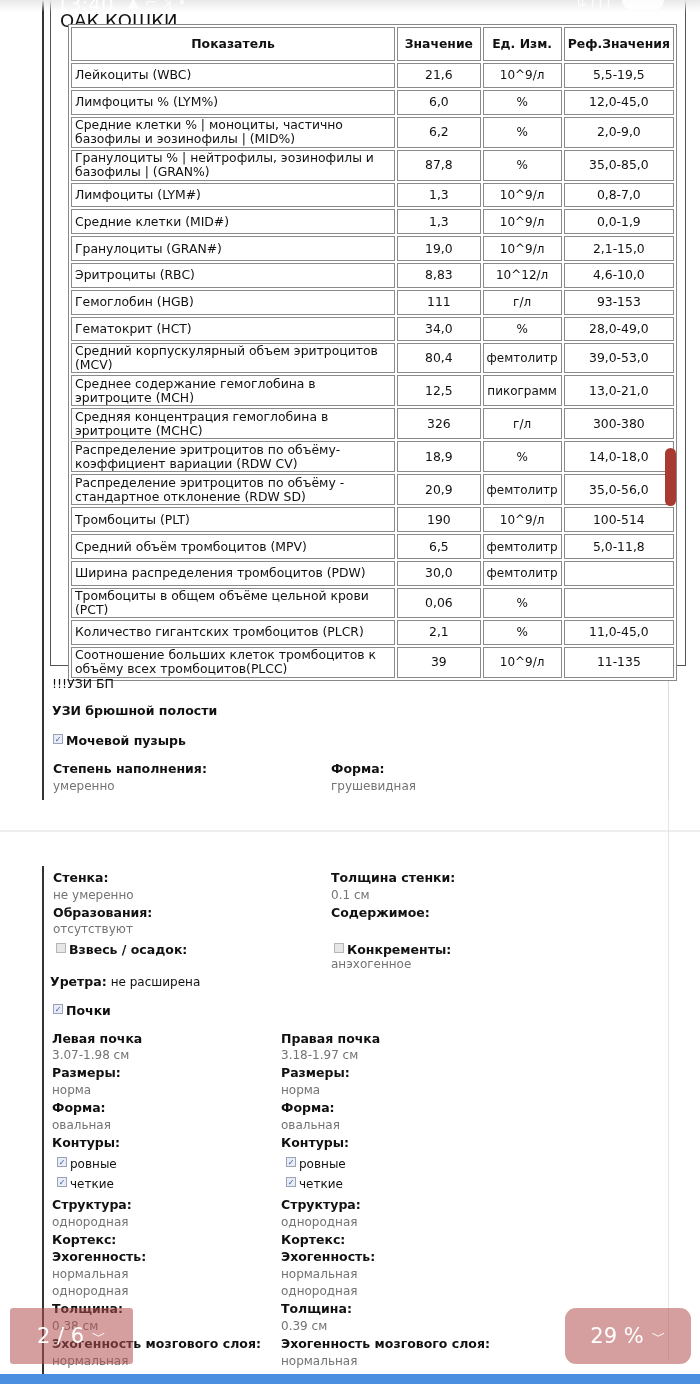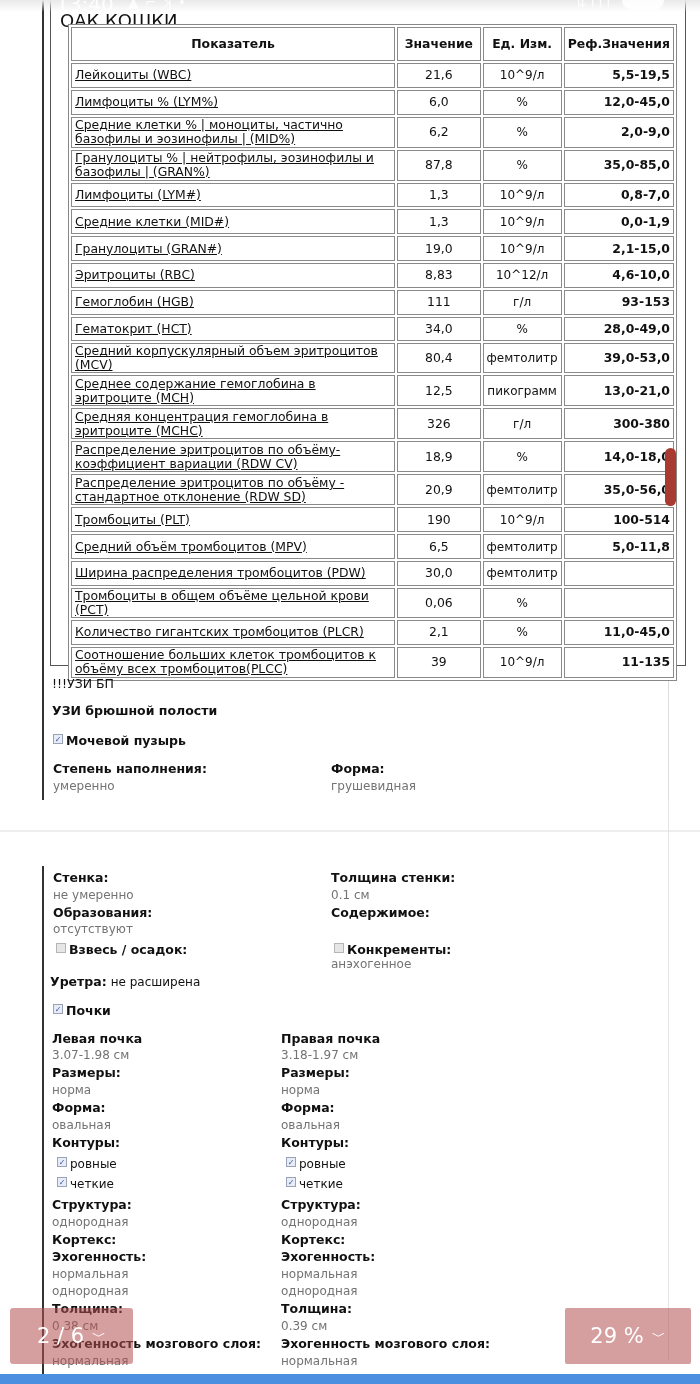--- a/index.html
+++ b/index.html
@@ -50,24 +50,24 @@
     }
     table.cbc th, table.cbc td {
       border: 1px solid #8a8a8a;
       padding: 0 3px;
       line-height: 14px;
     }
     table.cbc th {
       font-weight: bold; height: 34px; text-align: center; font-size: 12.4px;
     }
     table.cbc td { height: 24.8px; }
-    table.cbc td.param { text-align: left; width: 342px; text-decoration: underline; }
+    table.cbc td.param { text-align: left; width: 342px; }
     table.cbc td.val { text-align: center; width: 84px; }
     table.cbc td.unit { text-align: center; width: 69px; font-size: 12px; white-space: nowrap; }
-    table.cbc td.ref { text-align: right; width: 104px; font-weight: bold; }
+    table.cbc td.ref { text-align: center; width: 104px; }
     table.cbc tr.two-line td { height: 31px; }
 
     .scroll-thumb {
       position: absolute; left: 665px; top: 448px; width: 11px; height: 58px;
       background: #a83a32; border-radius: 6px; z-index: 3;
     }
     .uzi-code { position: absolute; left: 52px; top: 676px; font-size: 12.5px; }
     .uzi-title { position: absolute; left: 52px; top: 703px; font-size: 12.5px; font-weight: bold; }
     .chk-row { position: absolute; display: flex; align-items: center; font-size: 12.5px; font-weight: bold; }
     .chk {
@@ -89,21 +89,21 @@
 
     
     .page-indicator {
       position: absolute; left: 10px; top: 1308px; width: 123px; height: 56px;
       background: rgba(180, 80, 80, 0.55); border-radius: 3px; z-index: 10;
       color: #fff; font-size: 21px; display: flex; align-items: center; justify-content: center;
       font-family: "DejaVu Sans", sans-serif;
     }
     .zoom-indicator {
       position: absolute; left: 565px; top: 1308px; width: 126px; height: 56px;
-      background: rgba(180, 80, 80, 0.55); border-radius: 2px; z-index: 10;
+      background: rgba(180, 80, 80, 0.55); border-radius: 11px; z-index: 10;
       color: #fff; font-size: 21px; display: flex; align-items: center; justify-content: center;
       font-family: "DejaVu Sans", sans-serif;
     }
     .chev { font-size: 14px; margin-left: 8px; position: relative; top: 1px; }
     .bottom-bar {
       position: absolute; left: 0; top: 1374px; width: 700px; height: 10px;
       background: #4a8fe0; z-index: 9;
     }
   </style>
 </head>

